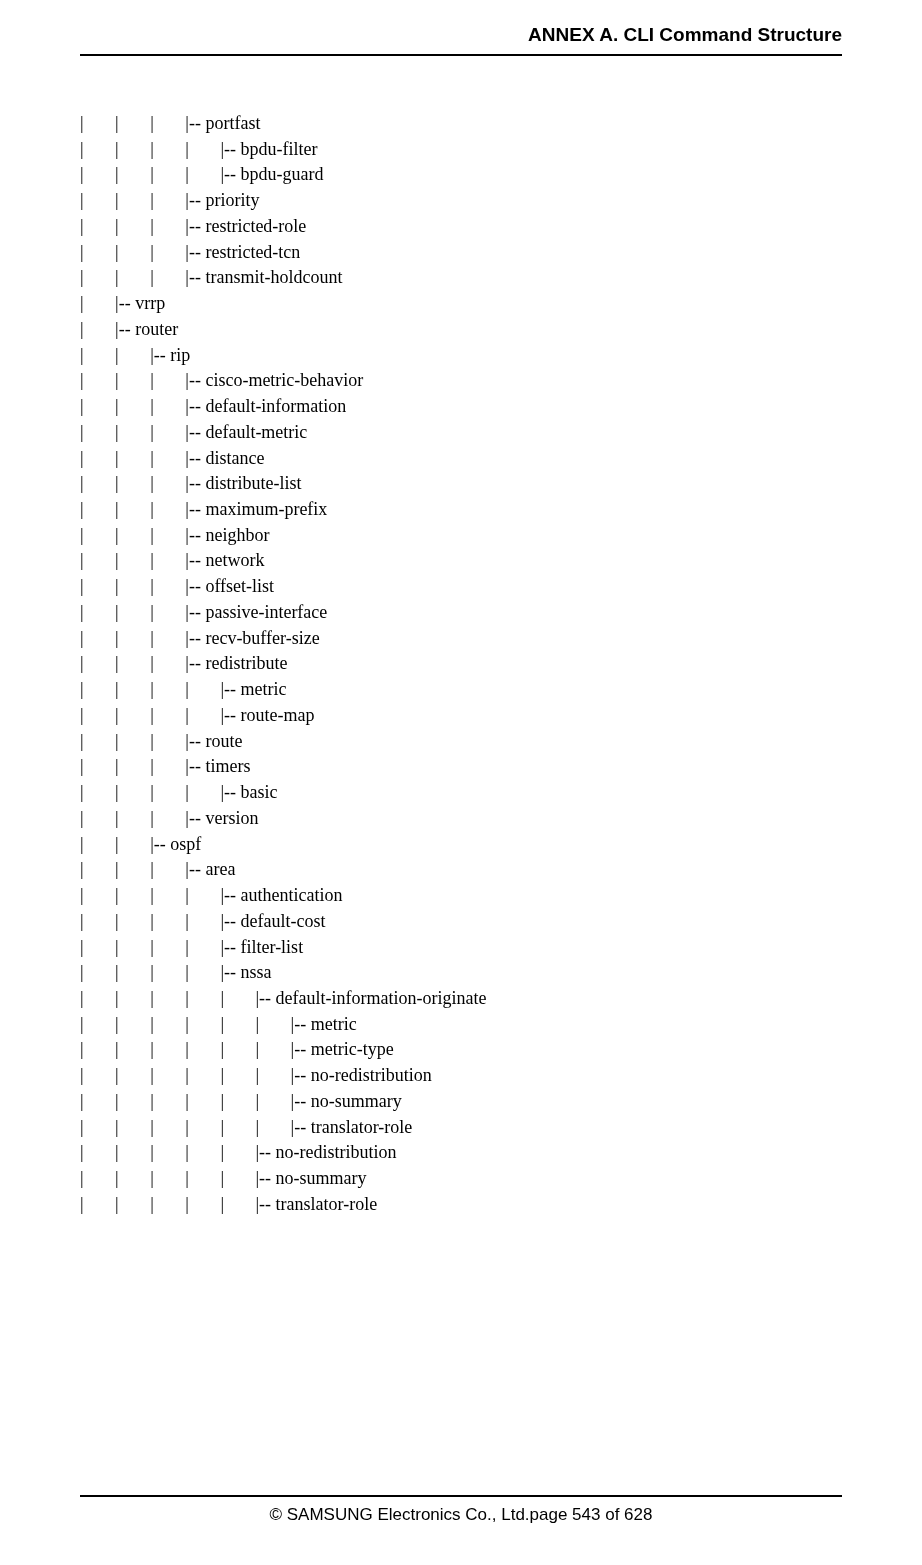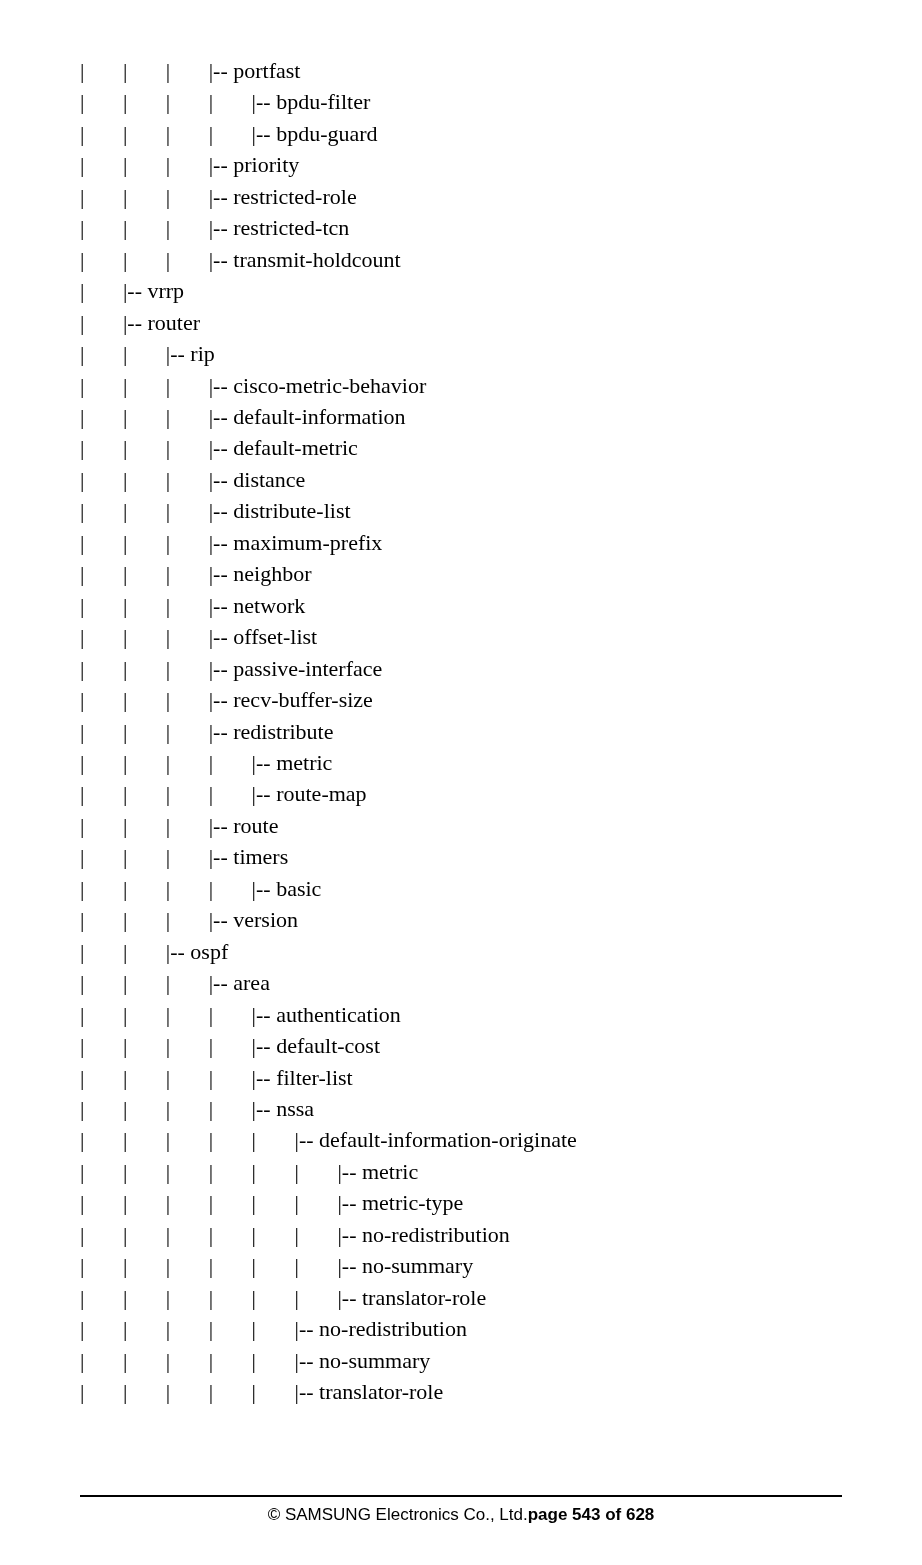--- a/index.html
+++ b/index.html
@@ -20,45 +20,48 @@
     text-align: right;
     font-family: Arial, Helvetica, sans-serif;
     font-weight: bold;
     font-size: 19px;
     padding-top: 24px;
     padding-bottom: 8px;
     border-bottom: 2px solid #000;
   }
   .content {
     padding-top: 55px;
-    font-size: 22px;
+    font-size: 18px;
     line-height: 1.43;
     white-space: pre;
   }
   .footer {
     position: absolute;
     left: 80px;
     right: 80px;
     bottom: 40px;
     border-top: 2px solid #000;
     padding-top: 8px;
     font-family: Arial, Helvetica, sans-serif;
     font-size: 17px;
     display: flex;
     justify-content: center;
   }
   .footer .pagenum b {
-    font-weight: bold;
+    font-weight: normal;
   }
 </style>
 </head>
 <body>
 
 <div class="page">
 
+  <div class="header">
+    <span>ANNEX A. CLI Command Structure</span>
+  </div>
 
   <div class="content"><span>|       |       |       |-- portfast</span>
 <span>|       |       |       |       |-- bpdu-filter</span>
 <span>|       |       |       |       |-- bpdu-guard</span>
 <span>|       |       |       |-- priority</span>
 <span>|       |       |       |-- restricted-role</span>
 <span>|       |       |       |-- restricted-tcn</span>
 <span>|       |       |       |-- transmit-holdcount</span>
 <span>|       |-- vrrp</span>
 <span>|       |-- router</span>

